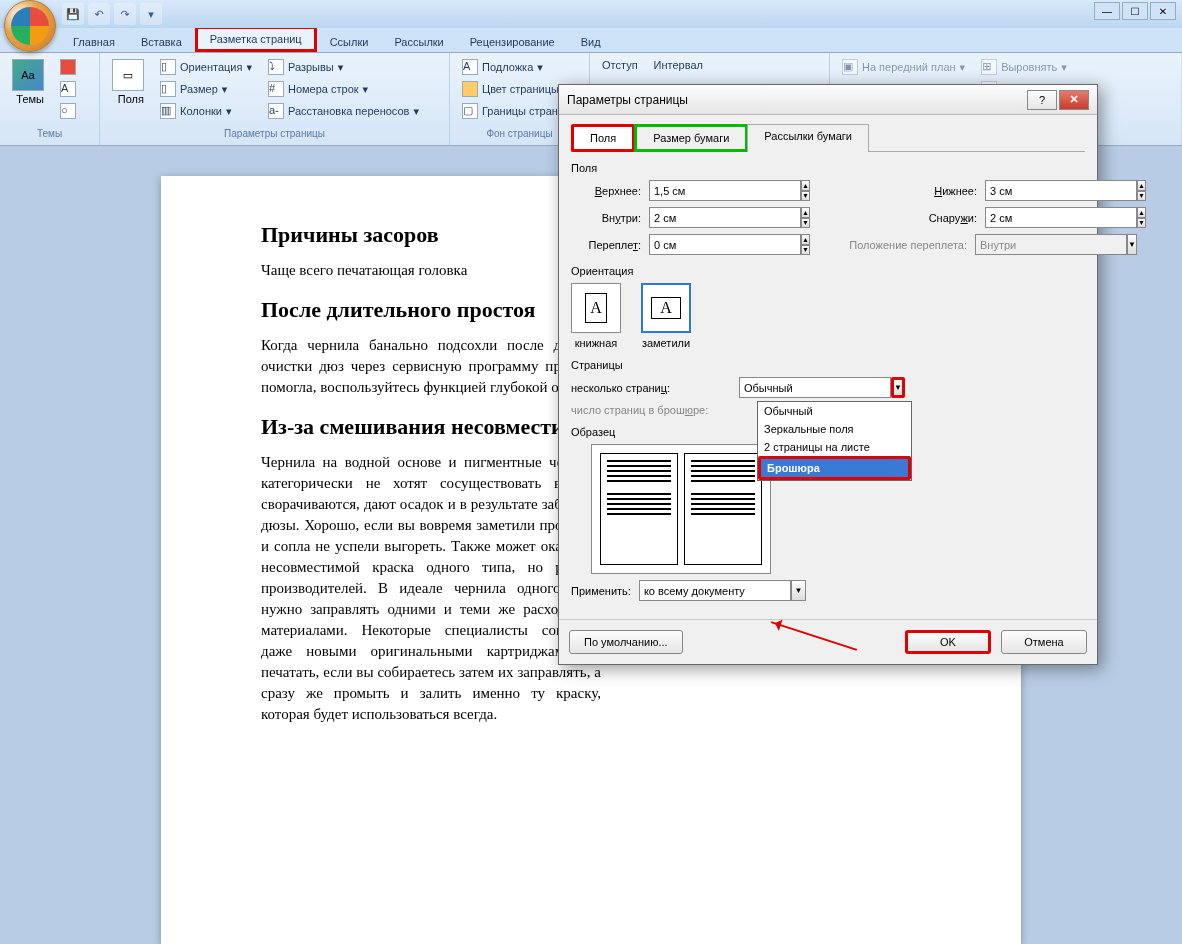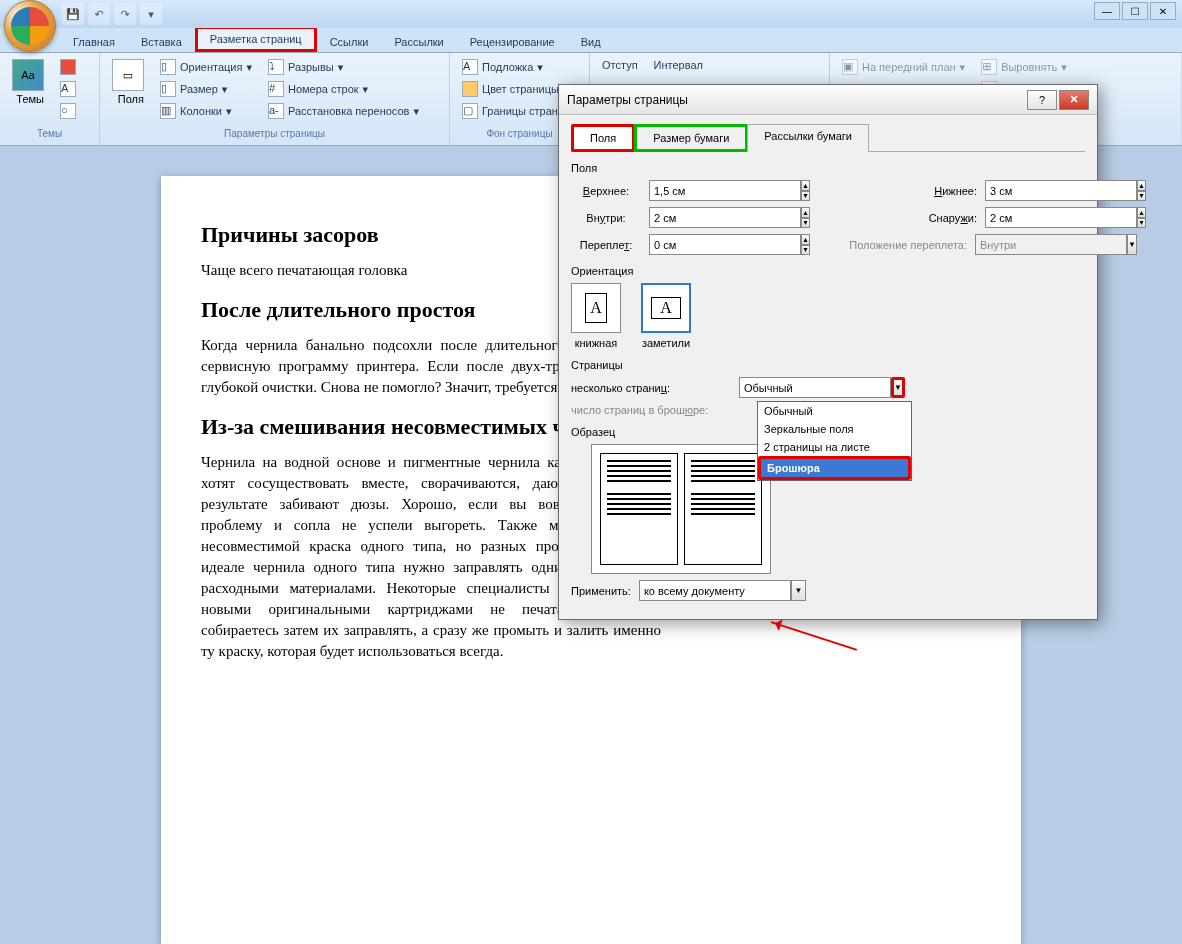--- a/index.html
+++ b/index.html
@@ -20,42 +20,42 @@
 .ribbon{height:94px;background:linear-gradient(#eaf3fb,#d5e6f8);border-top:1px solid #9ab;border-bottom:1px solid #9ab;display:flex;}
 .group{border-right:1px solid #b8d0e8;padding:4px 8px 0;display:flex;flex-direction:column;position:relative;}
 .group-body{flex:1;display:flex;gap:8px;}
 .group-title{height:17px;text-align:center;color:#5a7aa8;font-size:10px;position:relative;}
 .vbtn{display:flex;flex-direction:column;align-items:flex-end;gap:2px;padding:2px 4px;cursor:pointer;}
 .vbtn .ic{width:32px;height:32px;background:#fff;border:1px solid #9ab;display:flex;align-items:center;justify-content:center;}
 .hbtn{display:flex;align-items:center;gap:4px;padding:2px 4px;cursor:pointer;color:#1e395b;white-space:nowrap;}
 .hbtn .ic{width:16px;height:16px;background:#fff;border:1px solid #9ab;}
 .col{display:flex;flex-direction:column;gap:2px;}
 .doc-area{position:absolute;top:146px;left:0;right:0;bottom:0;background:#b8cde5;display:flex;justify-content:center;overflow:hidden;}
-.page{width:860px;background:#fff;margin-top:30px;box-shadow:0 2px 8px rgba(0,0,0,.3);padding:30px 40px;}
+.page{width:860px;background:#fff;margin-top:30px;box-shadow:0 2px 8px rgba(0,0,0,.3);padding:30px 100px;}
 .page h2{font-family:"Times New Roman",serif;font-size:22px;font-weight:bold;margin:16px 0 12px;}
 .page p{font-family:"Times New Roman",serif;font-size:15px;line-height:1.4;text-align:justify;margin-bottom:12px;}
 .caption{font-family:"Times New Roman",serif;font-size:15px;text-align:center;margin-top:8px;}
 .imgplace{width:300px;height:60px;background:#333;border:2px solid #888;margin-left:auto;}
 
 .dialog{position:absolute;left:558px;top:84px;width:540px;background:#f0f0f0;border:1px solid #6a6a6a;box-shadow:4px 4px 16px rgba(0,0,0,.4);z-index:50;}
 .dialog-titlebar{height:30px;background:linear-gradient(#fdfdfd,#e5e5e5);display:flex;align-items:center;padding:0 8px;border-bottom:1px solid #bbb;}
 .dialog-titlebar .dtitle{font-size:12px;}
 .dialog-titlebar .dbtns{margin-left:auto;display:flex;gap:2px;}
 .dialog-titlebar .dbtns div{width:30px;height:20px;border:1px solid #888;display:flex;align-items:center;justify-content:center;}
 .dclose{background:linear-gradient(#e87a6a,#c83a2a);color:#fff;font-weight:bold;}
 .dhelp{background:linear-gradient(#fdfdfd,#e5e5e5);}
 .dialog-body{padding:8px 12px 12px;}
 .dtabs{display:flex;border-bottom:1px solid #aaa;}
 .dtab{padding:5px 16px;border:1px solid #aaa;border-bottom:none;background:#f0f0f0;margin-right:-1px;position:relative;top:1px;cursor:pointer;}
 .dtab.active{background:#fff;border-bottom:1px solid #fff;}
 .hl-green{border:3px solid #0b0 !important;}
 .fieldset{margin-top:10px;}
 .fieldset>.leg{font-size:11px;margin-bottom:6px;}
 .row{display:flex;align-items:center;margin-bottom:6px;gap:8px;}
-.lbl{width:70px;text-align:center;}
+.lbl{width:70px;text-align:right;}
 .lbl.r{width:90px;text-align:right;}
 .spin{display:flex;width:100px;}
 .spin input{flex:1;height:21px;border:1px solid #888;padding:0 4px;background:#fff;}
 .spin .sbtns{width:17px;display:flex;flex-direction:column;}
 .spin .sbtns div{flex:1;border:1px solid #888;background:linear-gradient(#fdfdfd,#ddd);font-size:7px;display:flex;align-items:center;justify-content:center;}
 .orient{display:flex;gap:20px;margin-top:6px;}
 .orient-opt{text-align:center;cursor:pointer;}
 .orient-opt .box{width:50px;height:50px;border:1px solid #888;background:#fff;display:flex;align-items:center;justify-content:center;margin-bottom:4px;}
 .orient-opt.sel .box{border:2px solid #2a7ad4;}
 .orient-opt .pg{border:1px solid #000;background:#fff;display:flex;align-items:center;justify-content:center;font-family:serif;font-size:16px;}
@@ -391,15 +391,21 @@
         </div>
         <div class="row">
           <span>Применить:</span>
           <div class="combo" style="width:167px">
               <input value="ко всему документу" style="">
               <div class="cbtn">▼</div>
             </div>
         </div>
       </div>
     </div>
+    <div class="dlg-buttons">
+      <button class="dbtn">По умолчанию...</button>
+      <span style="flex:1"></span>
+      <button class="dbtn hl-red" style="width:86px">OK</button>
+      <button class="dbtn" style="width:86px">Отмена</button>
+    </div>
     <div class="arrow" style="left:210px;top:550px"></div>
   </div>
 </div>
 
 </body></html>

